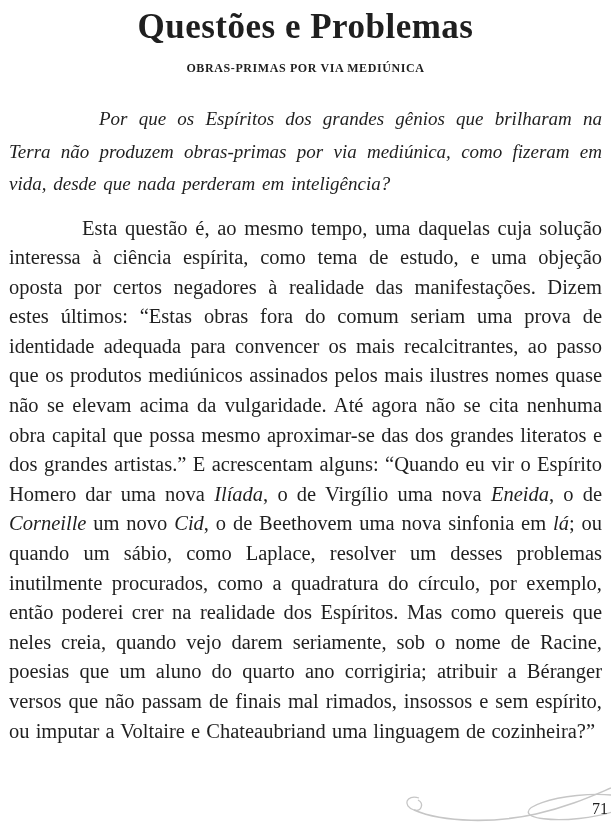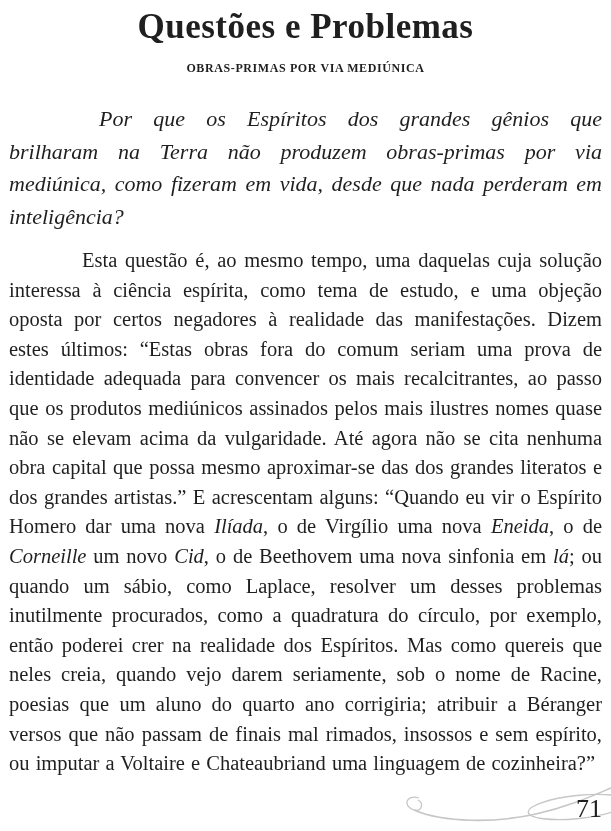--- a/index.html
+++ b/index.html
@@ -33,21 +33,21 @@
     margin:12px 0 0;
     text-align:center;
     font-size:12px;
     line-height:18px;
     font-weight:bold;
     letter-spacing:0.6px;
   }
   .epigraph{
     margin:26px 9px 0 9px;
     font-style:italic;
-    font-size:22px;
+    font-size:19px;
     line-height:32.5px;
     text-align:justify;
     text-indent:90px;
     word-spacing:2px;
     hyphens:none;
   }
   .body-text{
     margin:13px 9px 0 9px;
     font-size:20.5px;
     line-height:29.6px;
@@ -67,22 +67,22 @@
     right:0;bottom:2px;
     width:215px;height:46px;
     display:block;
   }
   .swash path, .swash ellipse{
     fill:none;
     stroke:var(--flourish);
   }
   .page-number{
     position:absolute;
-    right:9px;bottom:11px;
-    font-size:26px;
+    right:3px;bottom:11px;
+    font-size:16px;
     line-height:22px;
     color:var(--text);
     text-align:right;
   }
 </style>
 </head>
 <body>
 
 <div class="page">
 

